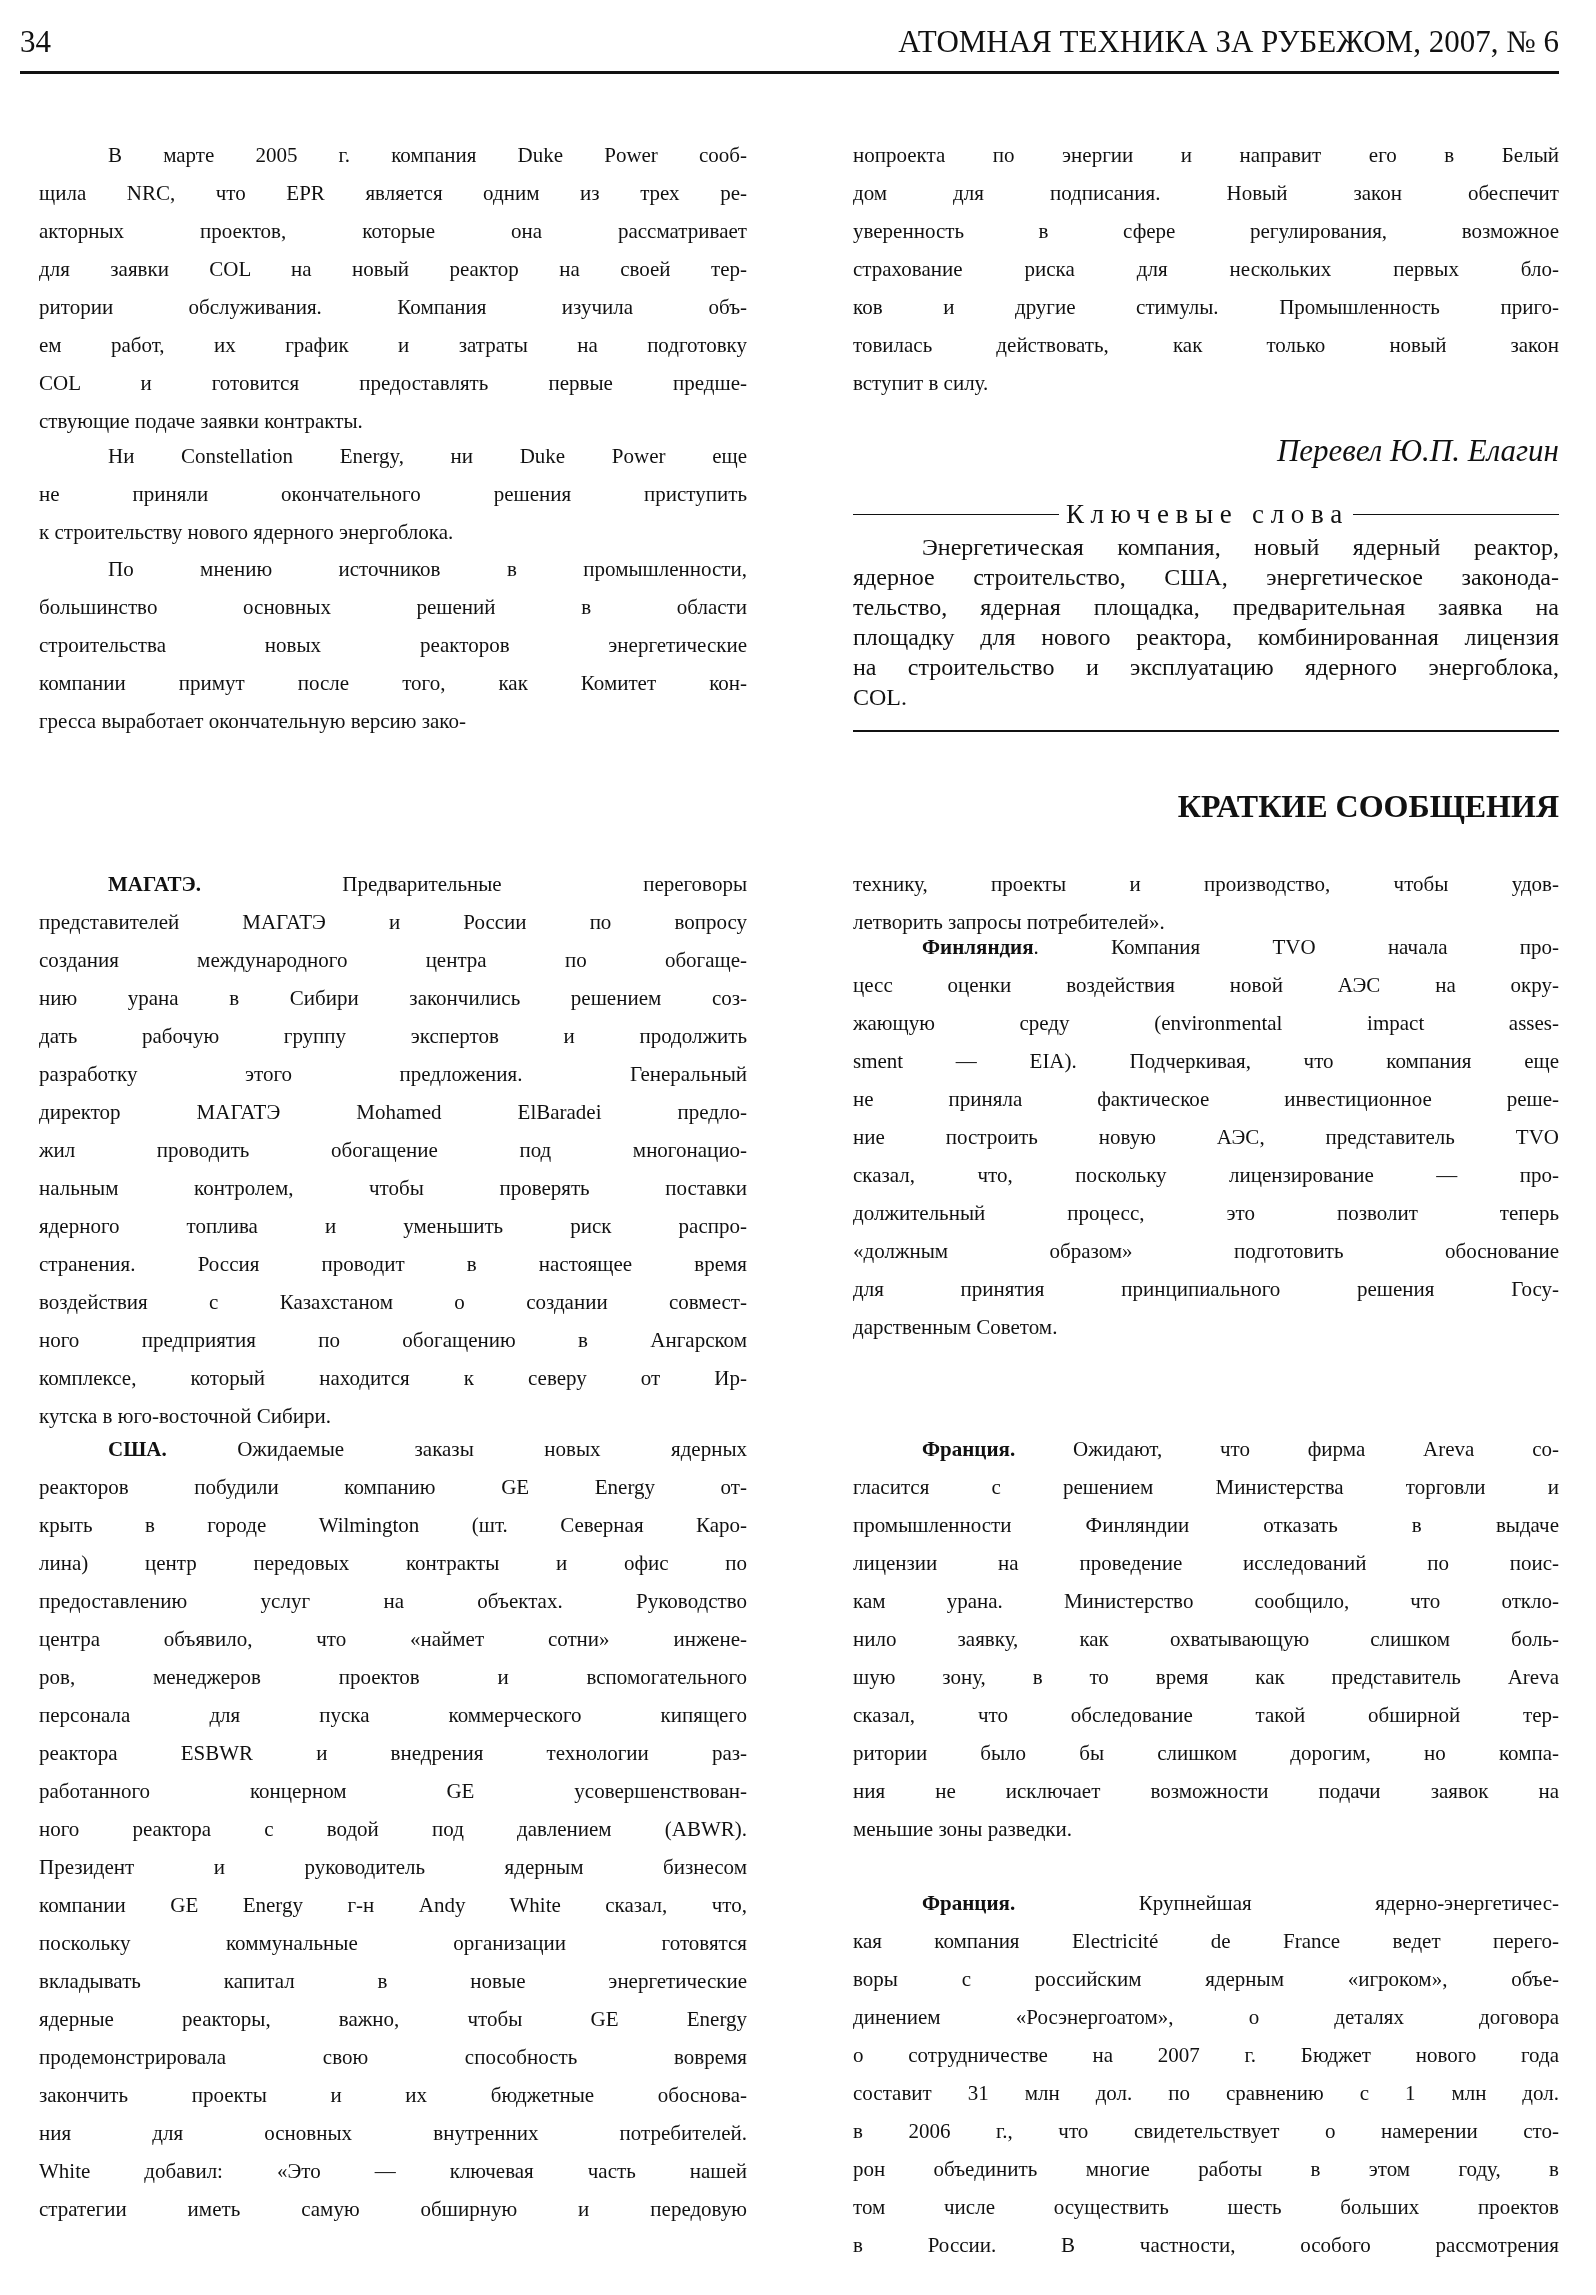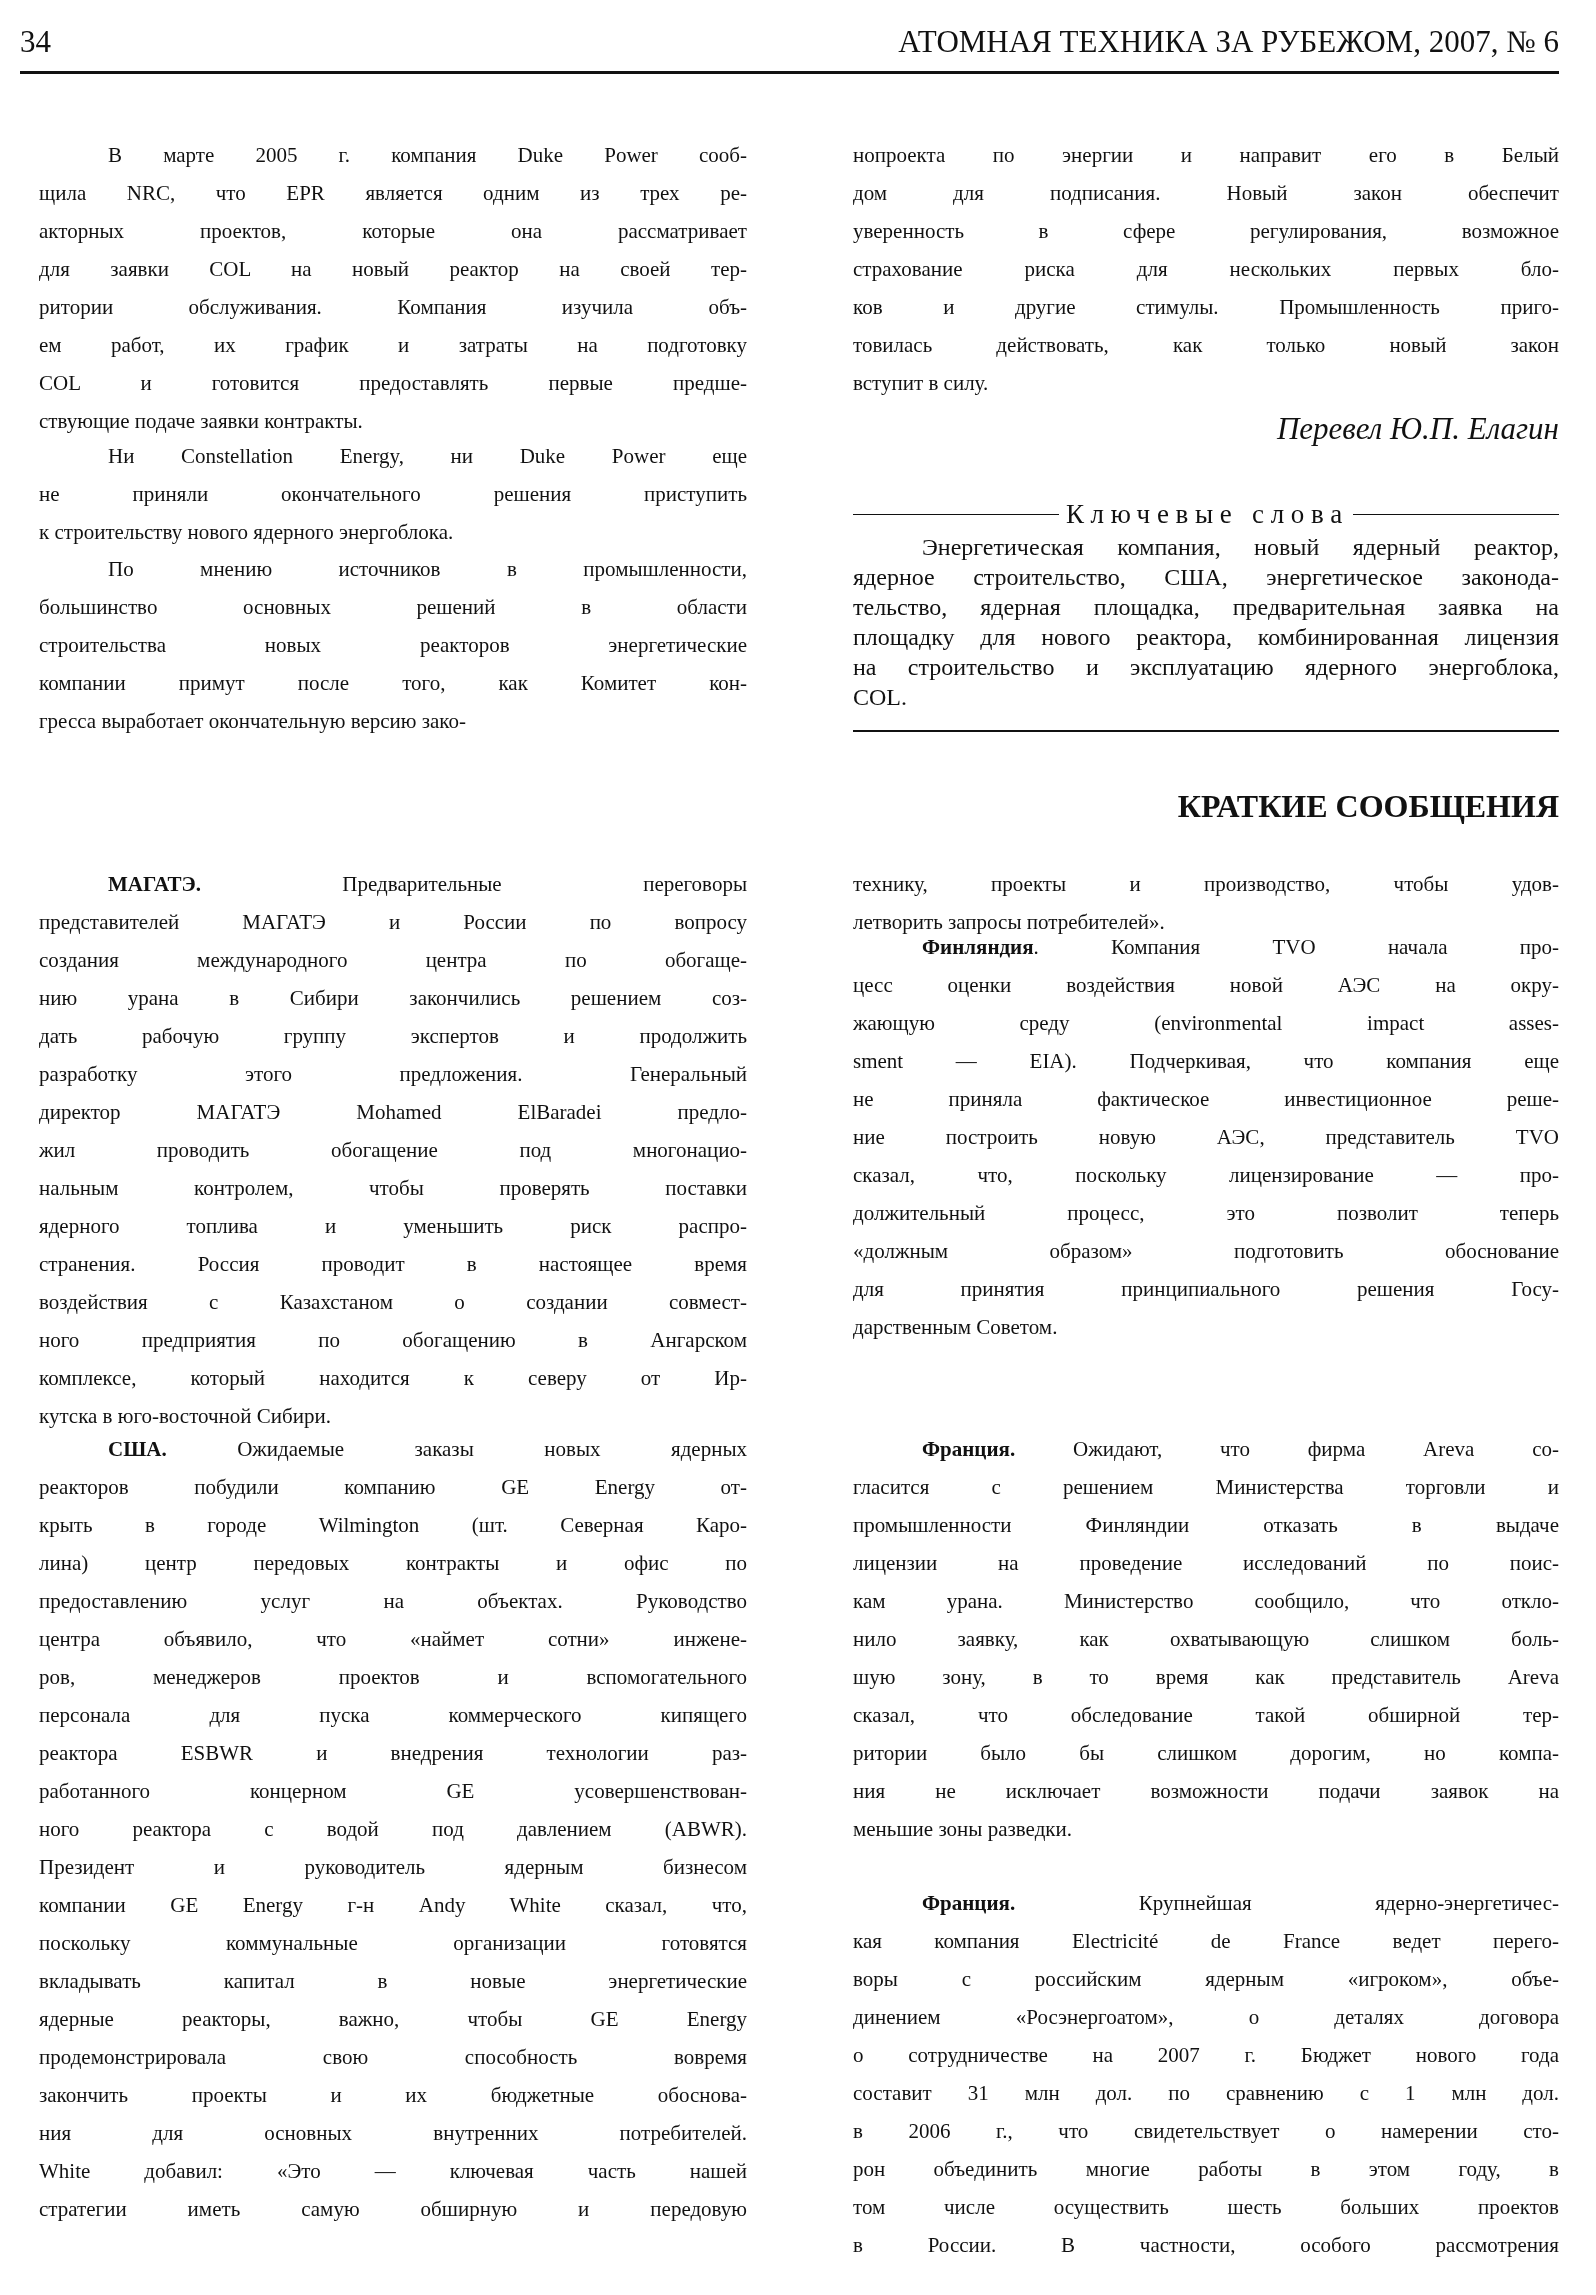--- a/index.html
+++ b/index.html
@@ -123,21 +123,21 @@
   <div class="abs col-right para" style="top:136px;">
       <span class="line" style="white-space: normal;">нопроекта по энергии и направит его в Белый</span>
       <span class="line" style="white-space: normal;">дом для подписания. Новый закон обеспечит</span>
       <span class="line" style="white-space: normal;">уверенность в сфере регулирования, возможное</span>
       <span class="line" style="white-space: normal;">страхование риска для нескольких первых бло-</span>
       <span class="line" style="white-space: normal;">ков и другие стимулы. Промышленность приго-</span>
       <span class="line" style="white-space: normal;">товилась действовать, как только новый закон</span>
       <span class="line last">вступит в силу.</span>
     </div>
 
-  <div class="abs col-right signature" style="top:410px;">Перевел Ю.П. Елагин</div>
+  <div class="abs col-right signature" style="top:432px;">Перевел Ю.П. Елагин</div>
 
   <div class="abs col-right kw-title-row" style="top:498px;">
     <span class="rule"></span>
     <span class="kw-title">Ключевые слова</span>
     <span class="rule"></span>
   </div>
 
   <div class="abs col-right kw-body" style="top:532px;">
       <span class="line indent" style="white-space: normal;">Энергетическая компания, новый ядерный реактор,</span>
       <span class="line" style="white-space: normal;">ядерное строительство, США, энергетическое законода-</span>

